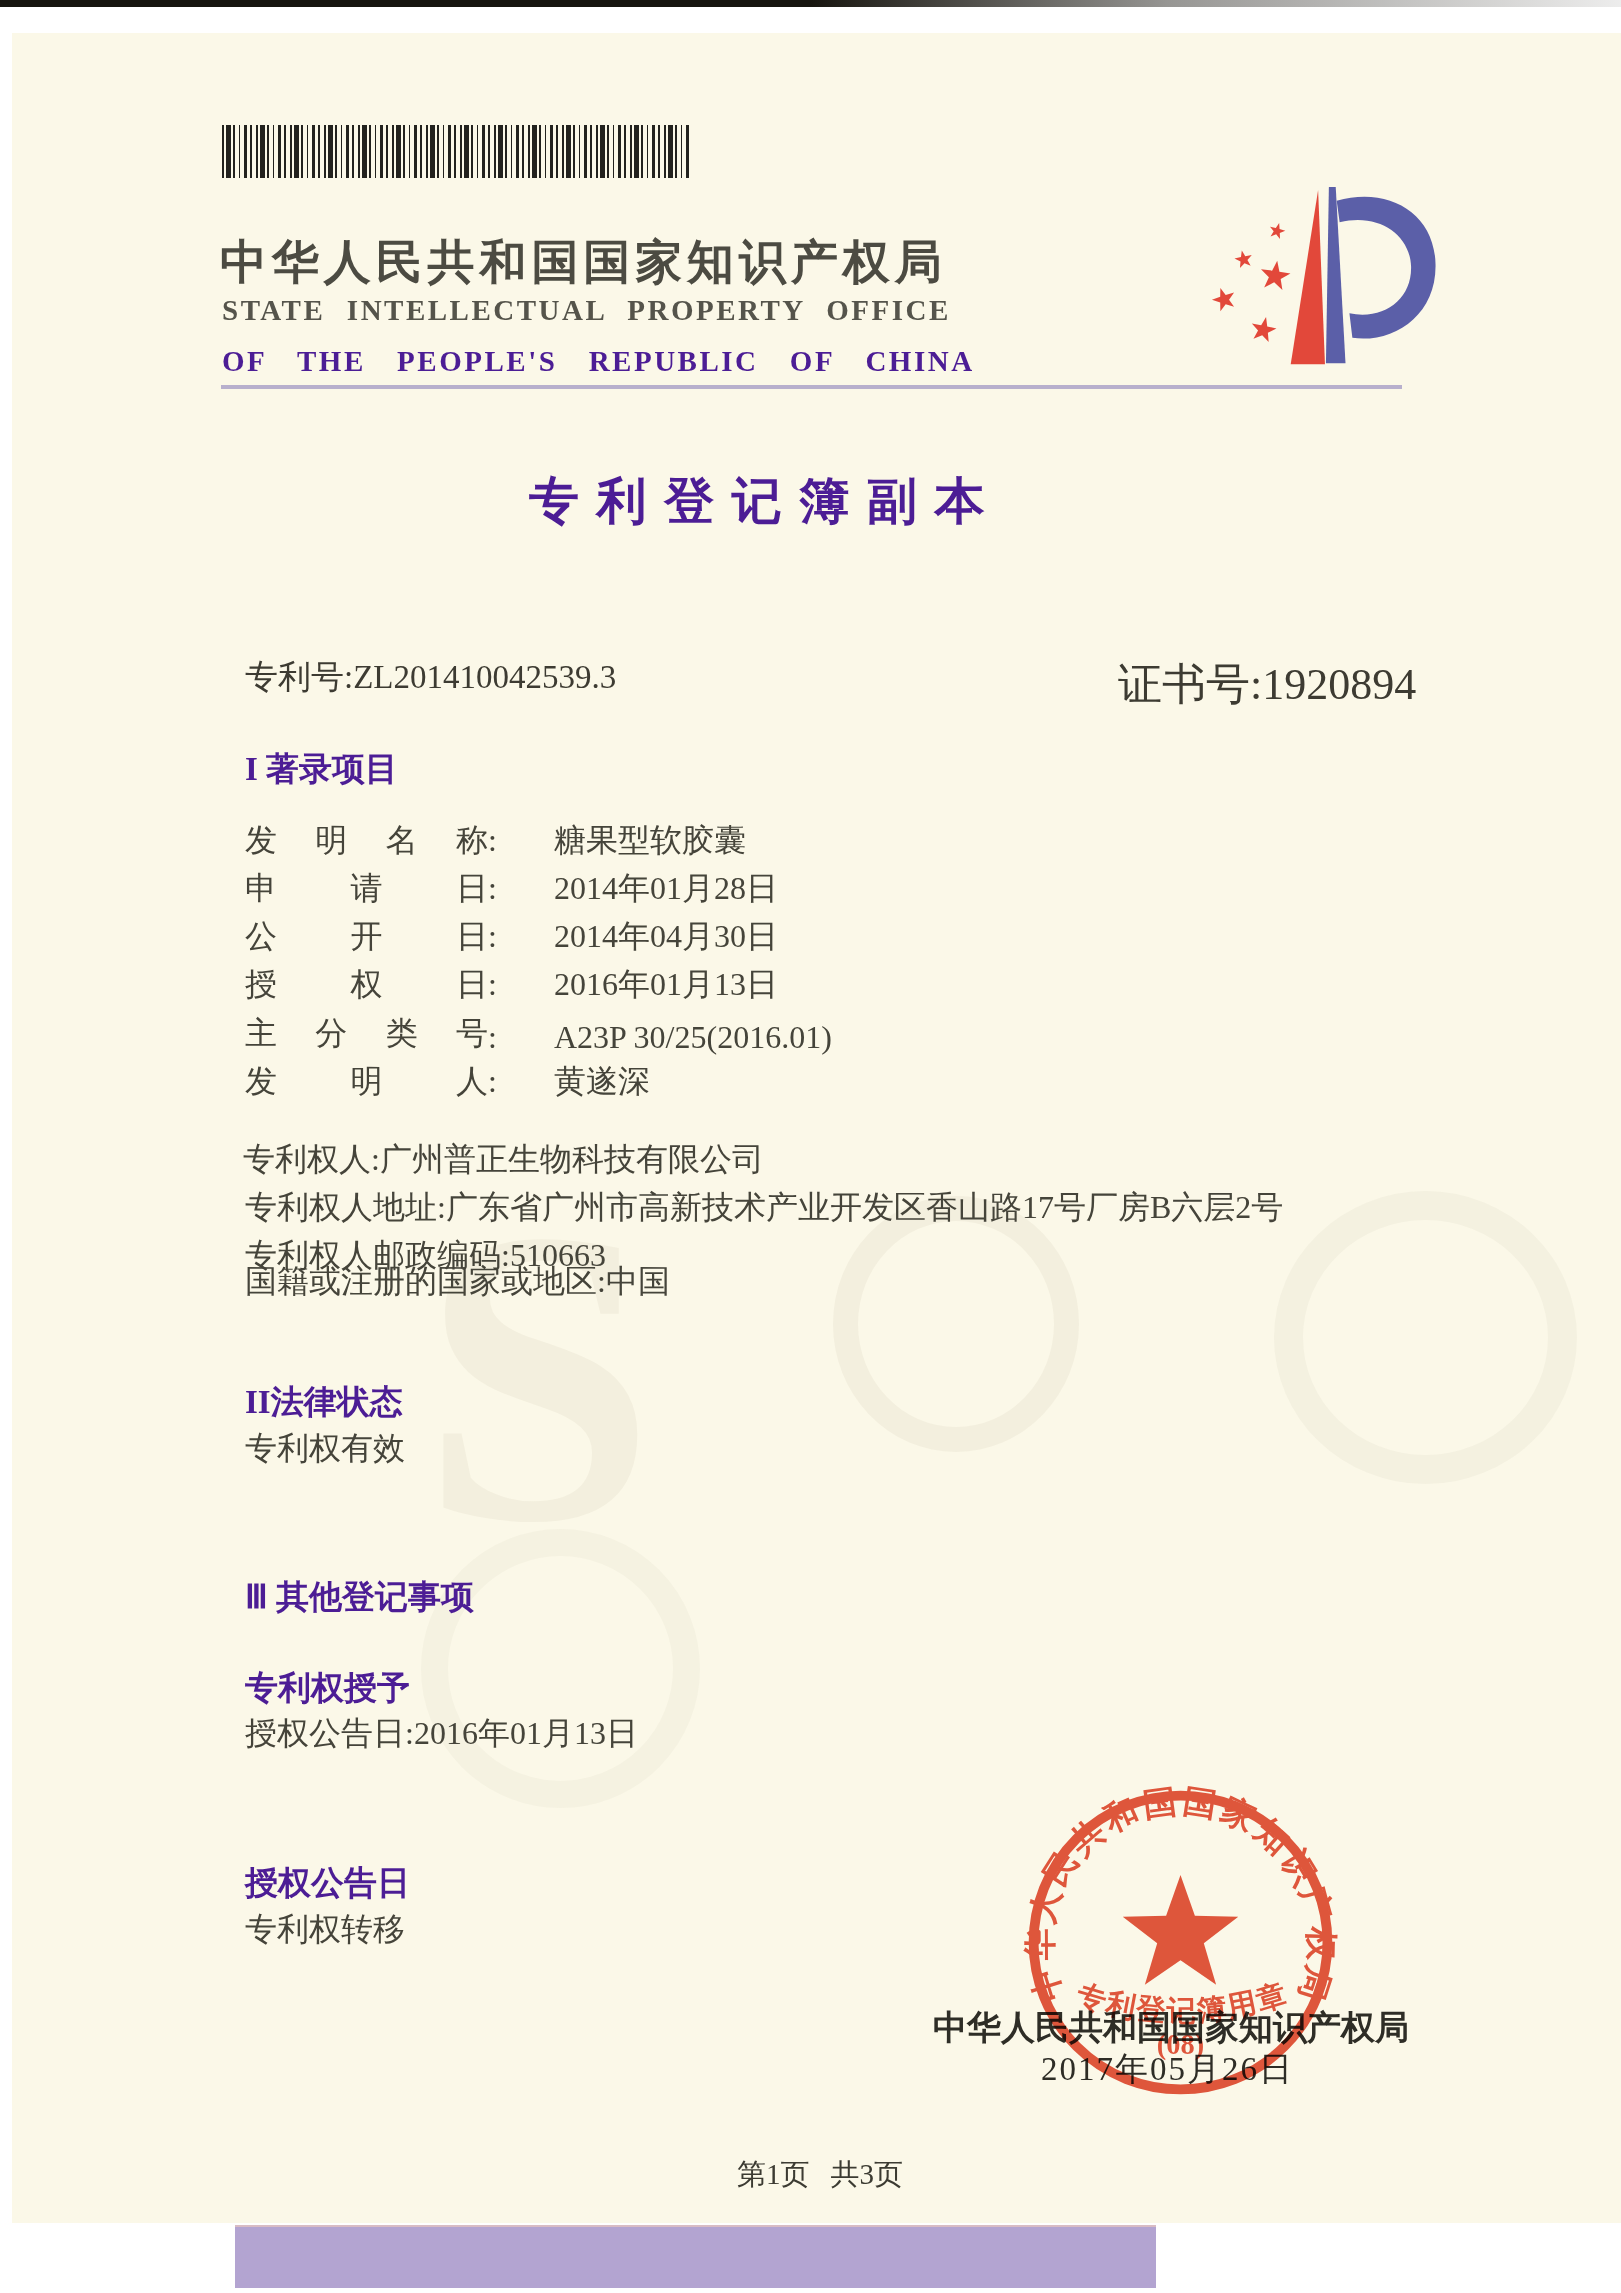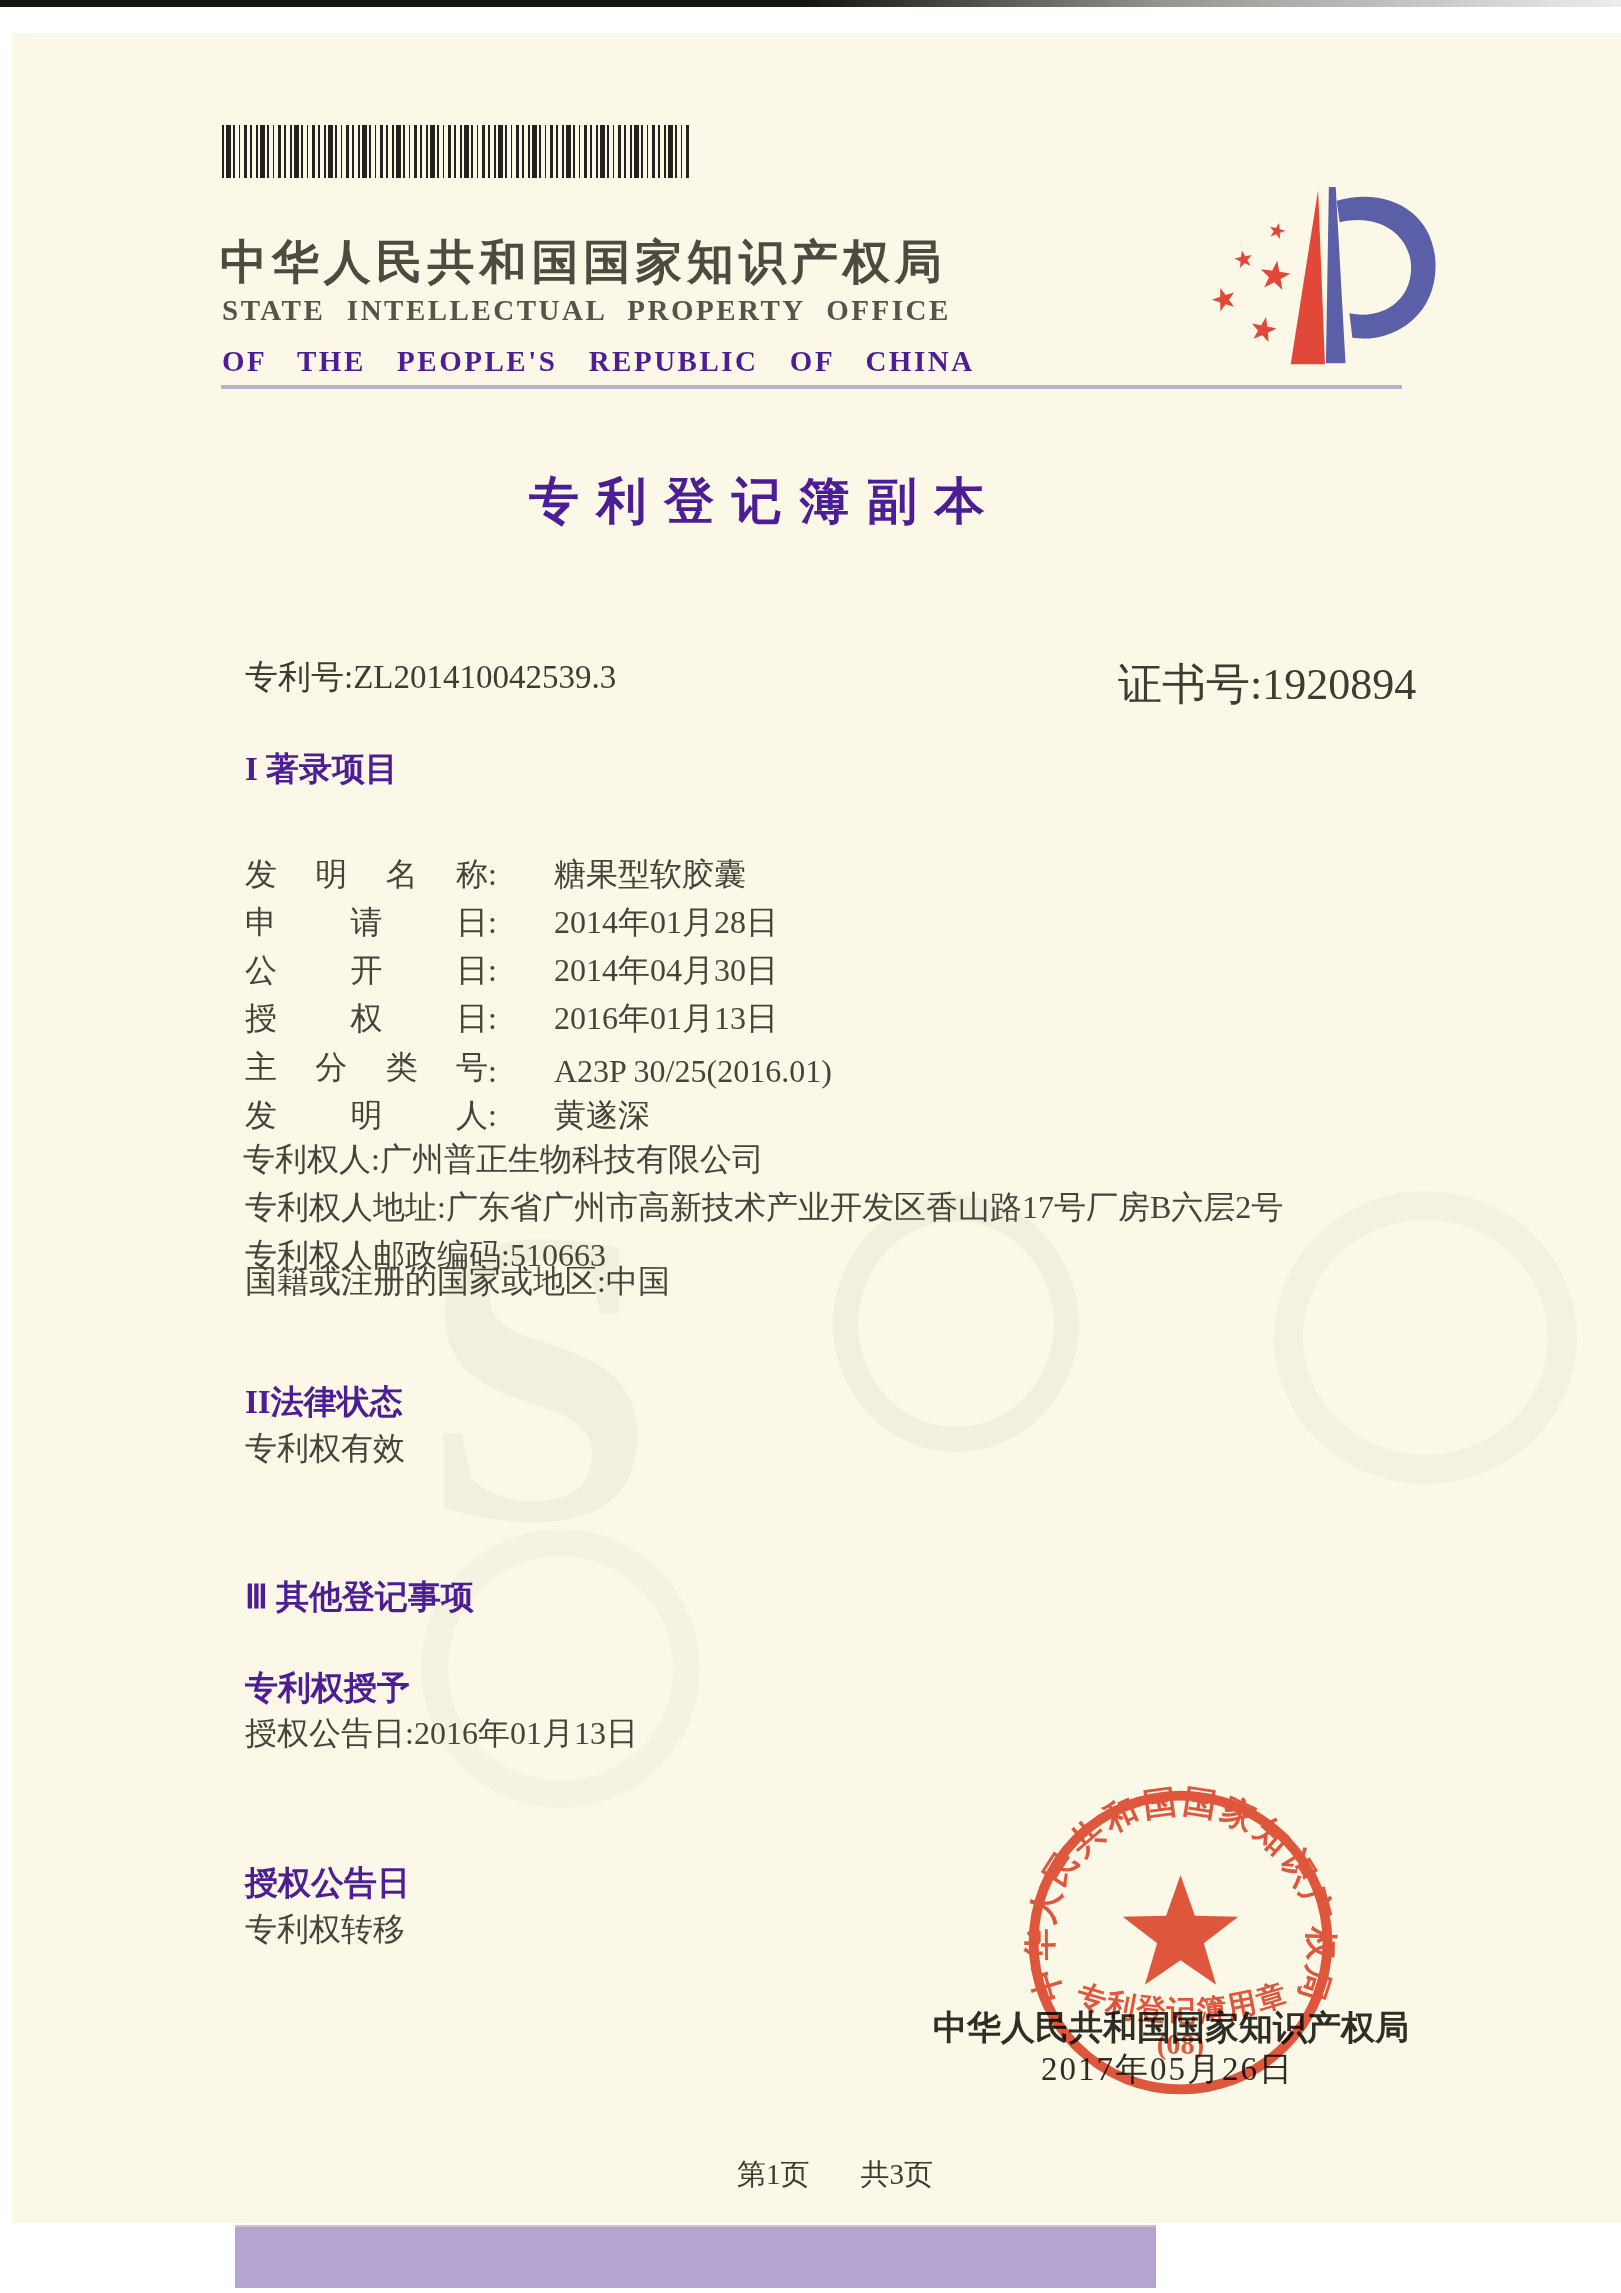--- a/index.html
+++ b/index.html
@@ -57,40 +57,39 @@
   }
   .meta-left{left:245px;top:655px;font-size:33px;white-space:nowrap;}
   .meta-right{left:1118px;top:655px;font-size:44px;white-space:nowrap;}
   .sec-heading{font-size:33px;font-weight:bold;color:#4c1d95;white-space:nowrap;}
   .body-text{font-size:32px;color:#45443a;white-space:nowrap;}
   .bib-row{left:245px;white-space:nowrap;font-size:32px;color:#45443a;}
   .bib-label{
     display:inline-block;width:243px;
     text-align:justify;text-align-last:justify;
     vertical-align:bottom;
-    margin-top:34px;
   }
   .bib-colon{display:inline-block;}
   .bib-value{display:inline-block;margin-left:57px;}
   
   .logo{left:1176px;top:147px;width:294px;height:274px;}
   
   .ghost{color:rgba(172,163,138,.10);font-weight:bold;line-height:1;}
   .ghost-ring{border-radius:50%;}
   
   .seal{left:1014px;top:1776px;width:333px;height:333px;mix-blend-mode:multiply;opacity:.92;}
   .signoff-org{
     left:933px;top:2005px;font-size:34px;font-weight:600;color:#2e2d26;white-space:nowrap;
   }
   .signoff-date{
     left:1041px;top:2047px;font-size:33px;color:#2e2d26;letter-spacing:2px;white-space:nowrap;
   }
   .footer{
     left:737px;top:2155px;font-size:29px;color:#3c3b32;white-space:nowrap;
-    display:flex;gap:51px;text-align:center;
+    display:flex;gap:21px;text-align:center;
   }
   .bottom-strip{
     left:235px;top:2225px;width:921px;height:61px;
     background:#b3a4d1;border-top:2px solid #d9bcc4;
   }
 </style>
 </head>
 <body>
 
 <div class="abs paper"></div>

